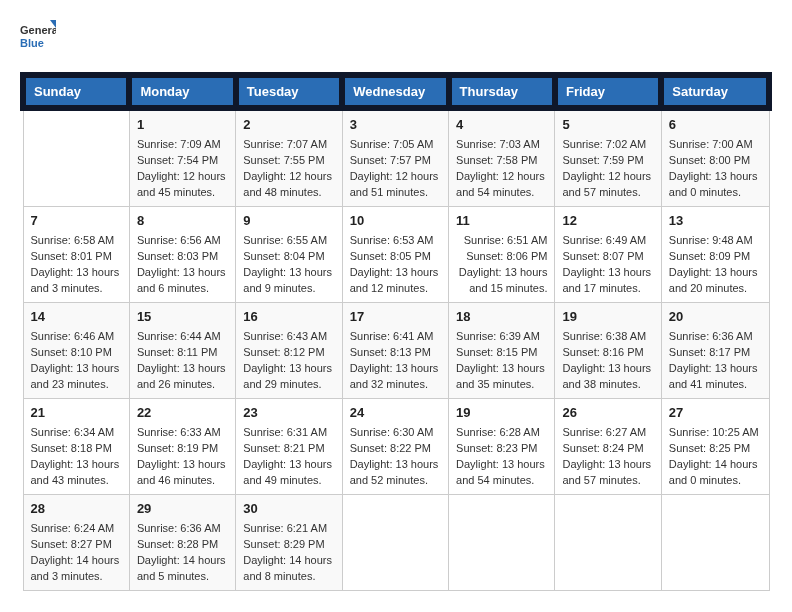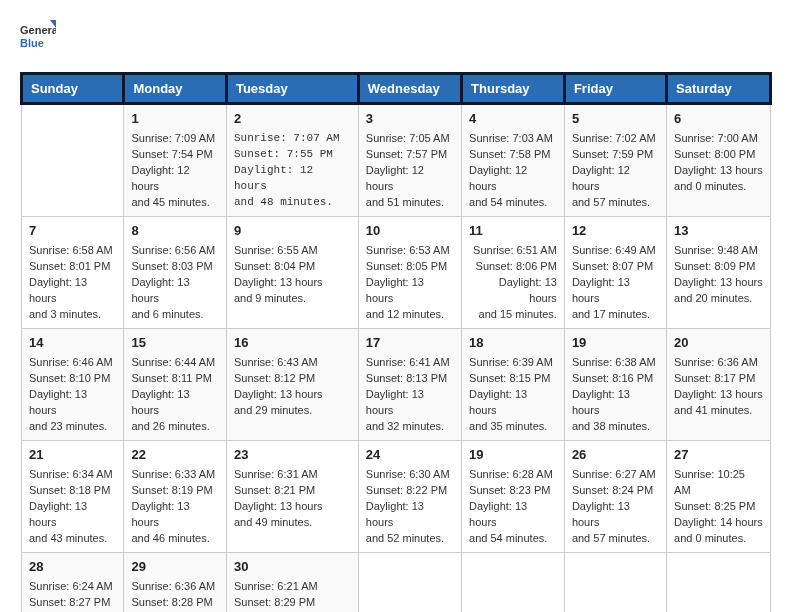--- a/index.html
+++ b/index.html
@@ -40,21 +40,21 @@
       border-collapse: collapse;
       font-size: 11px;
     }
     thead tr th {
       background-color: #2a6db5;
       color: #fff;
       text-align: left;
       padding: 6px 8px;
       font-size: 13px;
       font-weight: bold;
-      border: 3px solid #0f172a;
+      border: 6px solid #0f172a;
     }
     tbody tr {
       vertical-align: top;
     }
     tbody tr td {
       border: 1px solid #ccc;
       padding: 5px 7px;
       min-height: 80px;
       vertical-align: top;
       background: #fff;
@@ -113,21 +113,21 @@
         <td class="empty-cell"></td>
         <td>
           <div class="day-number">1</div>
           <div class="day-info" style="white-space: pre-line;">Sunrise: 7:09 AM
 Sunset: 7:54 PM
 Daylight: 12 hours
 and 45 minutes.</div>
         </td>
         <td>
           <div class="day-number">2</div>
-          <div class="day-info" style="white-space: pre-line; font-family: Liberation Mono, monospace;">Sunrise: 7:07 AM
+          <div class="day-info" style="white-space: pre-line;">Sunrise: 7:07 AM
 Sunset: 7:55 PM
 Daylight: 12 hours
 and 48 minutes.</div>
         </td>
         <td>
           <div class="day-number">3</div>
           <div class="day-info" style="white-space: pre-line;">Sunrise: 7:05 AM
 Sunset: 7:57 PM
 Daylight: 12 hours
 and 51 minutes.</div>

